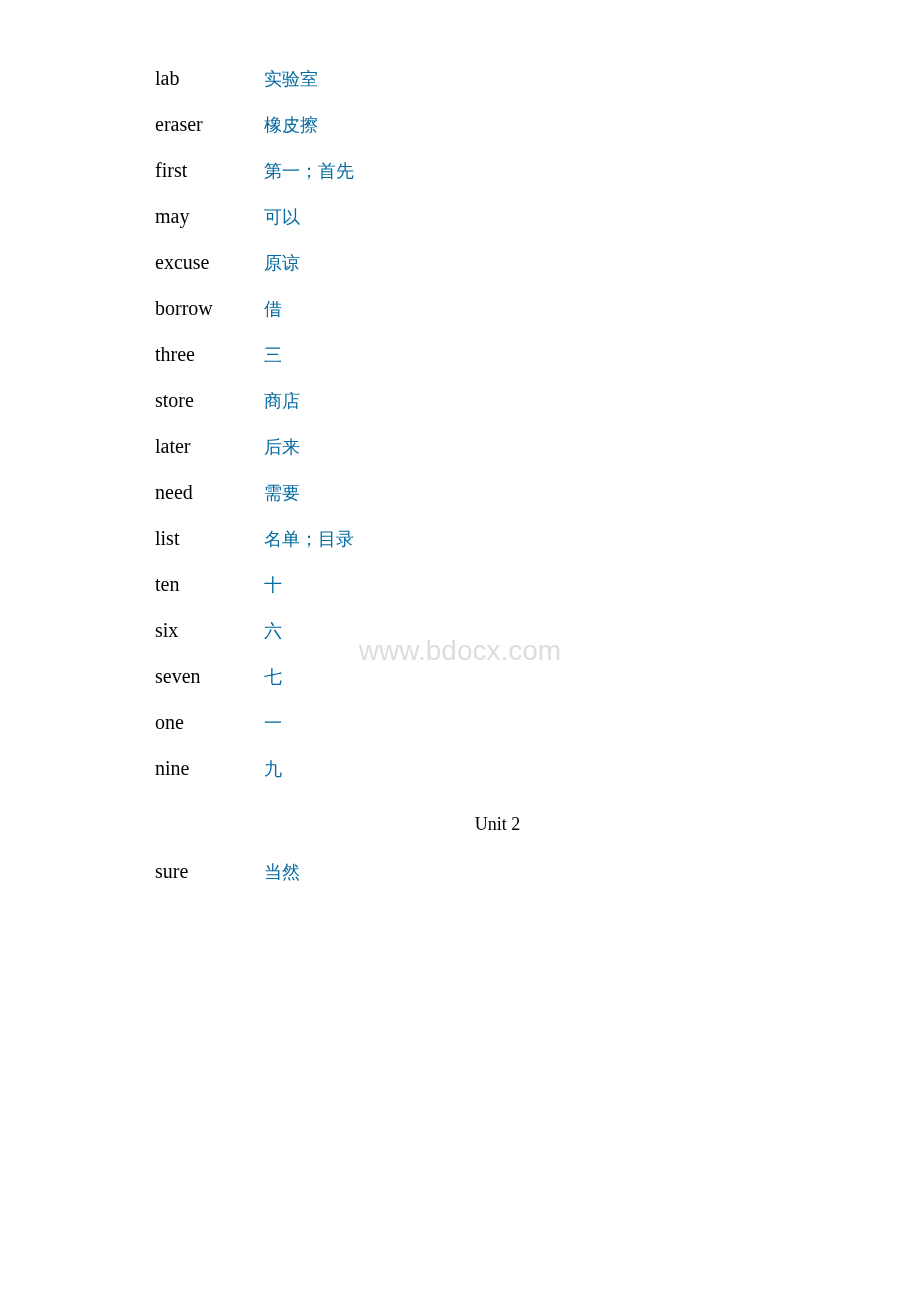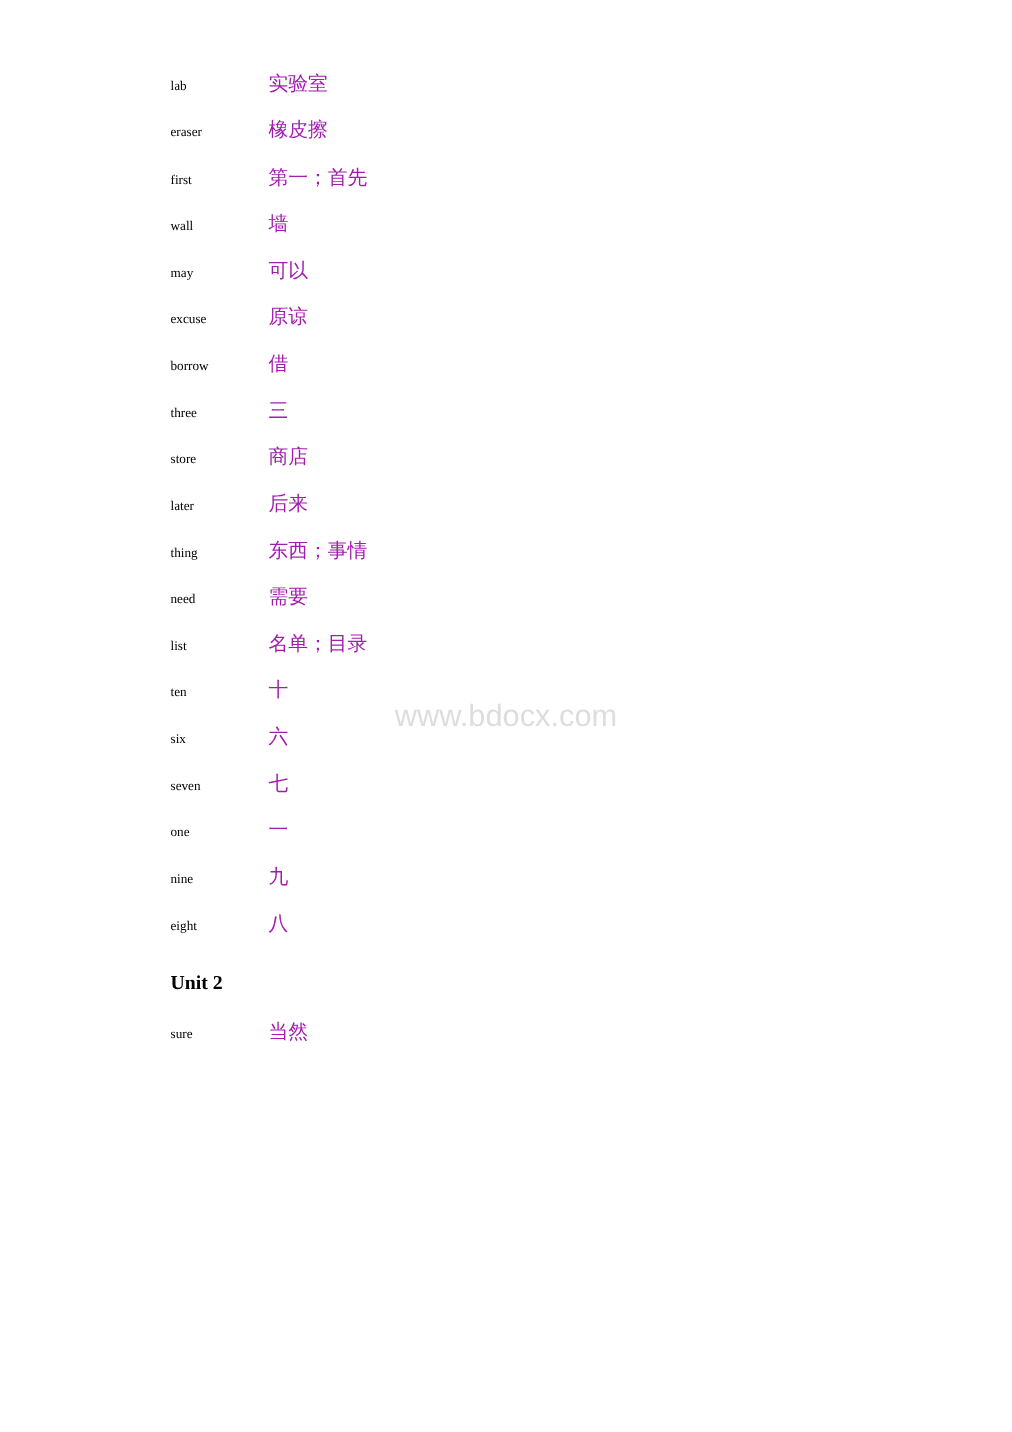--- a/index.html
+++ b/index.html
@@ -32,33 +32,34 @@
       flex-direction: row;
       align-items: baseline;
       margin-bottom: 10px;
       line-height: 1.8;
     }
 
     .vocab-english {
       display: inline-block;
       min-width: 85px;
       font-family: "Times New Roman", serif;
-      font-size: 12px;
+      font-size: 20px;
       color: #000;
     }
 
     .vocab-chinese {
       font-family: "SimSun", "宋体", serif;
       font-size: 18px;
-      color: #a21caf;
-      margin-left: 4px;
+      color: #0369a1;
+      margin-left: 24px;
     }
 
     .unit-heading {
-      font-weight: bold;
+      text-align: center;
+      font-weight: normal;
       font-size: 18px;
       font-family: "Times New Roman", serif;
       margin: 28px 0 18px 0;
       color: #000;
     }
 
     .watermark {
       position: fixed;
       top: 50%;
       left: 50%;
@@ -86,24 +87,20 @@
       </li>
       <li class="vocab-item">
         <span class="vocab-english">eraser</span>
         <span class="vocab-chinese">橡皮擦</span>
       </li>
       <li class="vocab-item">
         <span class="vocab-english">first</span>
         <span class="vocab-chinese">第一；首先</span>
       </li>
       <li class="vocab-item">
-        <span class="vocab-english">wall</span>
-        <span class="vocab-chinese">墙</span>
-      </li>
-      <li class="vocab-item">
         <span class="vocab-english">may</span>
         <span class="vocab-chinese">可以</span>
       </li>
       <li class="vocab-item">
         <span class="vocab-english">excuse</span>
         <span class="vocab-chinese">原谅</span>
       </li>
       <li class="vocab-item">
         <span class="vocab-english">borrow</span>
         <span class="vocab-chinese">借</span>
@@ -112,24 +109,20 @@
         <span class="vocab-english">three</span>
         <span class="vocab-chinese">三</span>
       </li>
       <li class="vocab-item">
         <span class="vocab-english">store</span>
         <span class="vocab-chinese">商店</span>
       </li>
       <li class="vocab-item">
         <span class="vocab-english">later</span>
         <span class="vocab-chinese">后来</span>
-      </li>
-      <li class="vocab-item">
-        <span class="vocab-english">thing</span>
-        <span class="vocab-chinese">东西；事情</span>
       </li>
       <li class="vocab-item">
         <span class="vocab-english">need</span>
         <span class="vocab-chinese">需要</span>
       </li>
       <li class="vocab-item">
         <span class="vocab-english">list</span>
         <span class="vocab-chinese">名单；目录</span>
       </li>
       <li class="vocab-item">
@@ -145,24 +138,20 @@
         <span class="vocab-chinese">七</span>
       </li>
       <li class="vocab-item">
         <span class="vocab-english">one</span>
         <span class="vocab-chinese">一</span>
       </li>
       <li class="vocab-item">
         <span class="vocab-english">nine</span>
         <span class="vocab-chinese">九</span>
       </li>
-      <li class="vocab-item">
-        <span class="vocab-english">eight</span>
-        <span class="vocab-chinese">八</span>
-      </li>
     </ul>
 
   <div class="unit-heading">Unit 2</div>
 
   <ul class="vocab-list unit2-list">
 
       <li class="vocab-item">
         <span class="vocab-english">sure</span>
         <span class="vocab-chinese">当然</span>
       </li>

